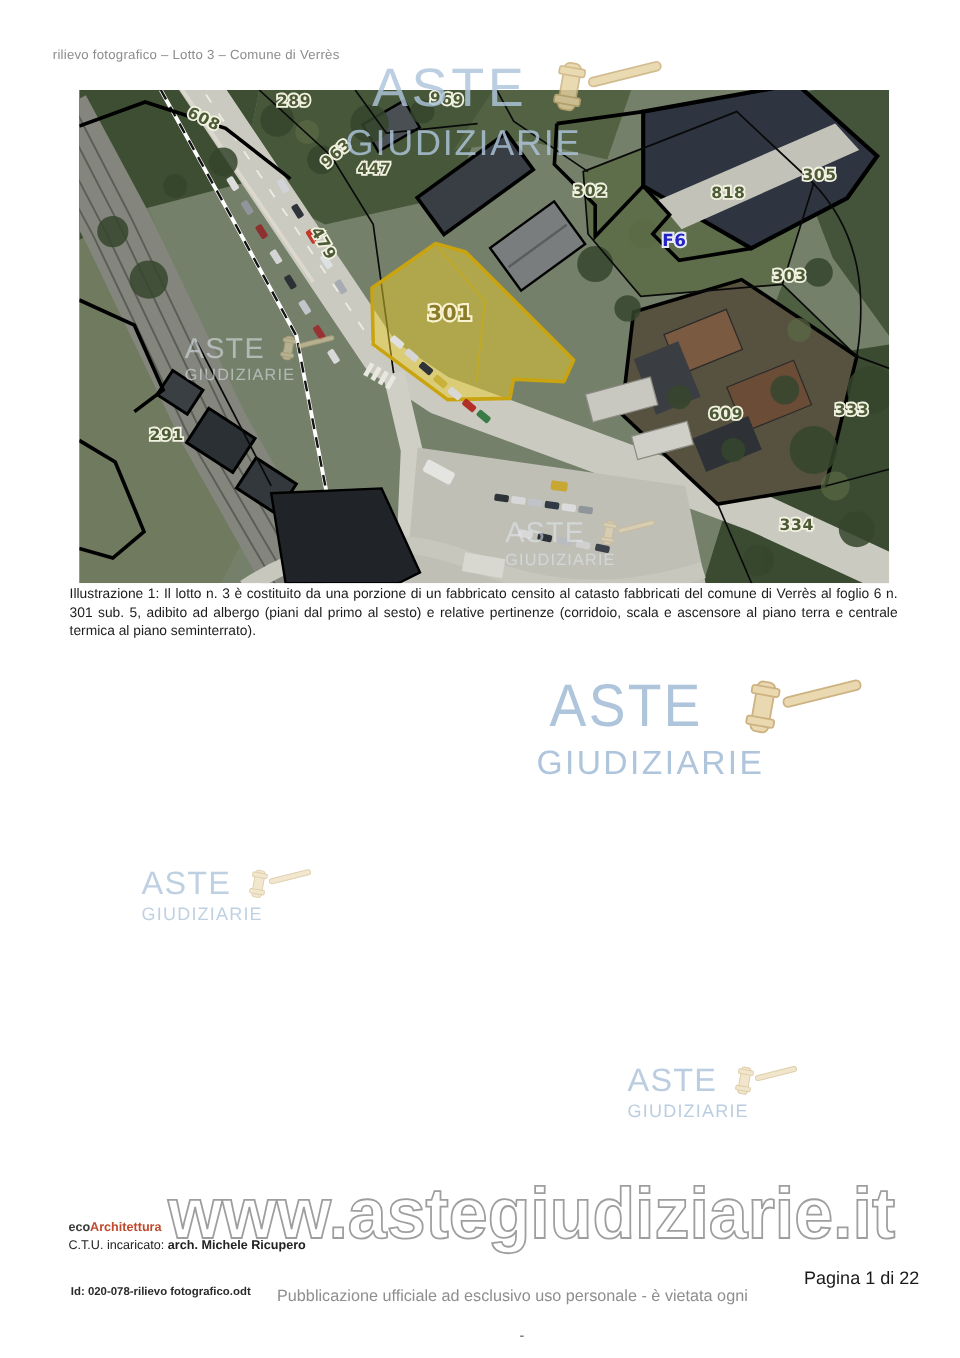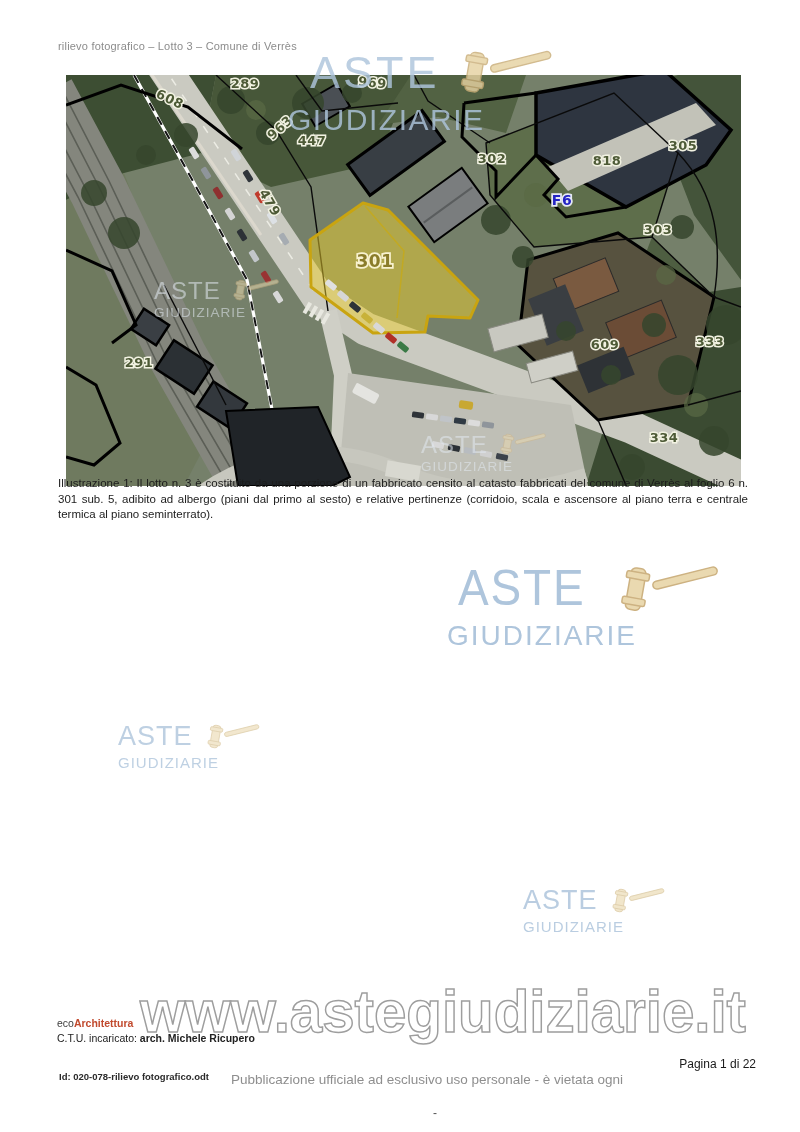--- a/index.html
+++ b/index.html
@@ -1,31 +1,31 @@
 <!DOCTYPE html>
 <html><head>
 <meta charset="utf-8">
 <style>
   html,body{margin:0;padding:0}
   body{width:800px;height:1132px;position:relative;background:#fff;
        font-family:"Liberation Sans",sans-serif;overflow:hidden}
   .abs{position:absolute}
 
-  #header-text{left:58px;top:40px;font-size:11px;color:#8c8c8c;letter-spacing:.2px}
+  #header-text{left:44px;top:40px;font-size:11px;color:#8c8c8c;letter-spacing:.2px}
 
   #map{left:66px;top:75px;width:675px;height:411px;overflow:hidden}
   #map-svg{display:block}
 
   
   .plabel{font-family:"DejaVu Sans",sans-serif;font-weight:bold;font-size:13px;
           fill:#4d5a36;stroke:#f2f2e2;stroke-width:3px;paint-order:stroke;letter-spacing:.5px}
   .plabel.hl{font-size:17px;fill:#8a7c2a;stroke:#f8f2cf;stroke-width:3.5px}
   .plabel.zone{font-size:14px;fill:#2424c4;stroke:#e6e9f4;stroke-width:3.5px}
 
-  #caption{left:58px;top:476px;width:690px;font-size:11.5px;line-height:15.5px;
+  #caption{left:58px;top:488px;width:690px;font-size:11.5px;line-height:15.5px;
            color:#1c1c1c;text-align:justify}
 
   
   .wm{color:#aec5dc;line-height:1;white-space:nowrap}
   .wm-row{display:flex;align-items:center}
   .wm .giud{display:block}
   .gavel{flex:0 0 auto}
 
   .wm-xl{left:288px;top:46px;opacity:.82;z-index:6}
   .wm-xl .aste{font-size:45px;letter-spacing:3px;margin-left:22px}
@@ -48,25 +48,25 @@
   .wm-map .aste{font-size:24px;letter-spacing:1px}
   .wm-map .giud{font-size:13.5px;letter-spacing:1px;margin-top:3px}
   .wm-map .gavel{width:56px;height:25px;margin-left:5px}
   #wm-m1{left:88px;top:203px}
   #wm-m2{left:355px;top:357px}
 
   #urlwm{left:126px;top:980px;width:640px;height:72px}
   #urlwm text{font-family:"Liberation Sans",sans-serif;font-weight:bold}
 
   #firm{left:57px;top:1016px;font-size:10.5px;line-height:14.5px;color:#222}
-  #firm .eco{font-weight:normal;color:#3c3c3c}
+  #firm .eco{font-weight:bold;color:#3c3c3c}
   #firm .rest{font-weight:bold;color:#c14a2e}
   #firm .bold{font-weight:bold}
 
-  #pagina{right:44px;top:1057px;font-size:12px;color:#1a1a1a}
+  #pagina{right:34px;top:1057px;font-size:15px;color:#1a1a1a}
   #docid{left:59px;top:1071px;font-size:9.5px;font-weight:bold;color:#2a2a2a}
   #legal{left:57px;top:1069px;width:740px;text-align:center;font-size:13.5px;
          line-height:21px;color:#8e8e8e}
   #dash{left:433px;top:1106px;font-size:12px;color:#555}
 </style>
 </head>
 <body>
 
 <div class="abs" id="header-text">rilievo fotografico – Lotto 3 – Comune di Verrès</div>
 

